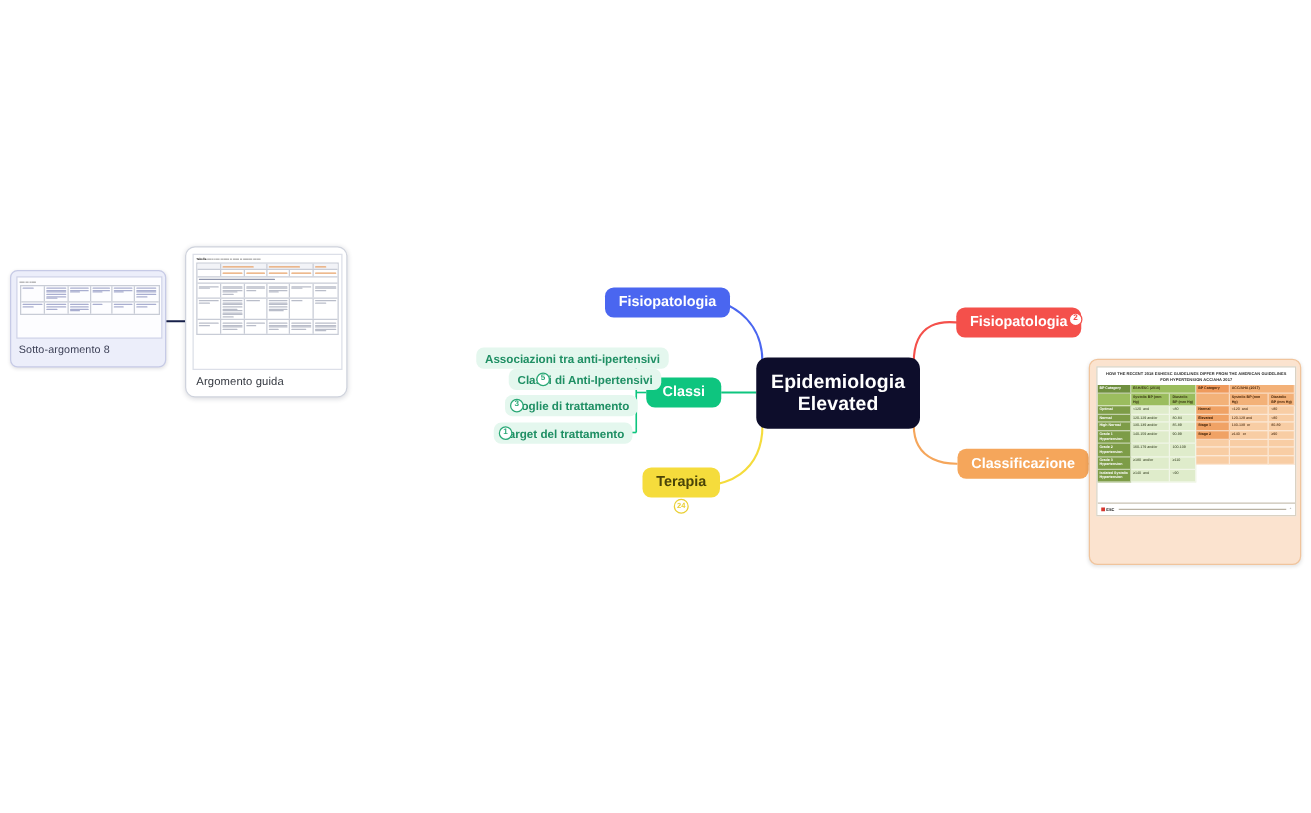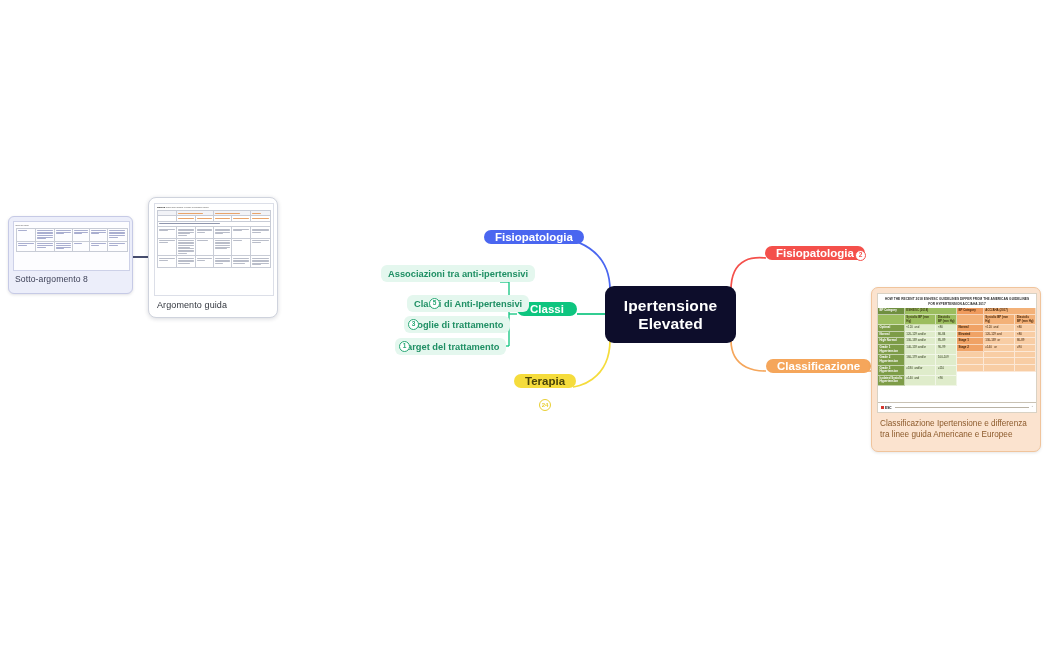--- a/index.html
+++ b/index.html
@@ -18,35 +18,35 @@
     border-radius:8px;white-space:nowrap;
   }
   .central{
     left:605px;top:286px;width:131px;height:57px;
     background:#0d0d2b;color:#ffffff;border-radius:9px;
     flex-direction:column;line-height:1.12;
     font-size:15.5px;font-weight:700;letter-spacing:.1px;
   }
   .central span{display:block;}
 
-  .branch{height:14px;border-radius:7px;font-size:11.5px;font-weight:700;color:#ffffff;padding:0 11px;}
+  .branch{height:24px;border-radius:7px;font-size:11.5px;font-weight:700;color:#ffffff;padding:0 11px;}
   .b-fisio{left:484px;top:230px;background:#4a66f0;}
   .b-terapia{left:517px;top:302px;background:#0ec57f;width:60px;}
   .b-diagnosi{left:514px;top:374px;background:#f5dc3c;color:#4a4408;}
   .b-epi{left:765px;top:246px;background:#f4504b;}
   .b-class{left:766px;top:359px;background:#f5a65b;}
 
   
   .sub{
     position:absolute;box-sizing:border-box;height:17px;
     display:flex;align-items:center;border-radius:6px;
     background:#e4f7ee;color:#1f8f64;
     font-size:9.3px;font-weight:600;padding:0 7px;white-space:nowrap;
   }
-  .s1{left:381px;top:265px;}
+  .s1{left:381px;top:278px;}
   .s2{left:407px;top:295px;}
   .s3{left:404px;top:316px;}
   .s4{left:395px;top:338px;}
 
   .badge{
     position:absolute;box-sizing:border-box;
     width:11px;height:11px;border-radius:50%;
     border:1px solid currentColor;
     display:flex;align-items:center;justify-content:center;
     font-size:6.5px;font-weight:700;line-height:1;
@@ -179,21 +179,21 @@
     <path d="M509,303 C504,303 506,303 503,303" fill="none" stroke="#0ec57f" stroke-width="1.3"></path>
     <path d="M509,325 C504,325 506,325 501,325" fill="none" stroke="#0ec57f" stroke-width="1.3"></path>
     <path d="M509,346 C504,346 506,346 501,346" fill="none" stroke="#0ec57f" stroke-width="1.3"></path>
 
     <path d="M862,371 L871,371" fill="none" stroke="#f5a65b" stroke-width="1.5"></path>
 
     <path d="M148,257 L133,257" fill="none" stroke="#17204a" stroke-width="1.6"></path>
   </svg>
 
   <div class="node central">
-    <span>Ipertensione</span>
+    <span>Epidemiologia</span>
     <span>Elevated</span>
   </div>
 
   <div class="node branch b-fisio">
     <span>Fisiopatologia</span>
   </div>
 
   <div class="node branch b-terapia">
     <span>Classi</span>
   </div>
@@ -332,21 +332,20 @@
       </div>
       <div class="bp-foot">
         <span class="esc">
             <i class="esc-sq"></i>
             <span>ESC</span>
           </span>
         <span class="foot-line"></span>
         <span class="foot-logo">▵</span>
       </div>
     </div>
-    <div class="bp-caption">Classificazione Ipertensione e differenza tra linee guida Americane e Europee</div>
   </div>
 
   <div class="card" id="card-mobile">
     <div class="mini-img" id="mobile-img">
       <div class="t-title"><b>Tabella</b> ▪▪▪▪▪▪ ▪▪▪▪▪ ▪▪▪▪▪▪▪▪ ▪▪ ▪▪▪▪▪▪ ▪▪ ▪▪▪▪▪▪▪▪▪ ▪▪▪▪▪▪▪</div>
       <div class="t-grid">
         <div class="t-r hdr-band">
           <div class="t-c" style="width:17%"></div>
           <div class="t-c" style="width:33%">
               <div class="ln o mid"></div>

